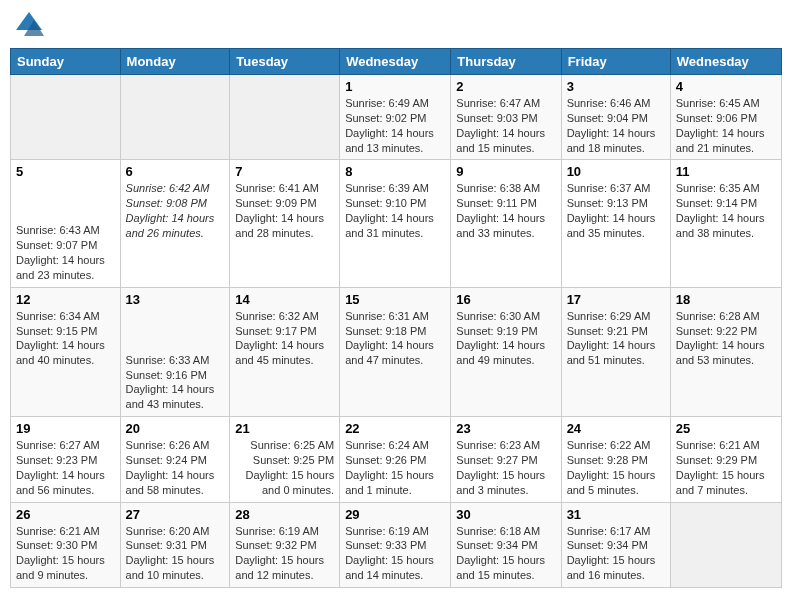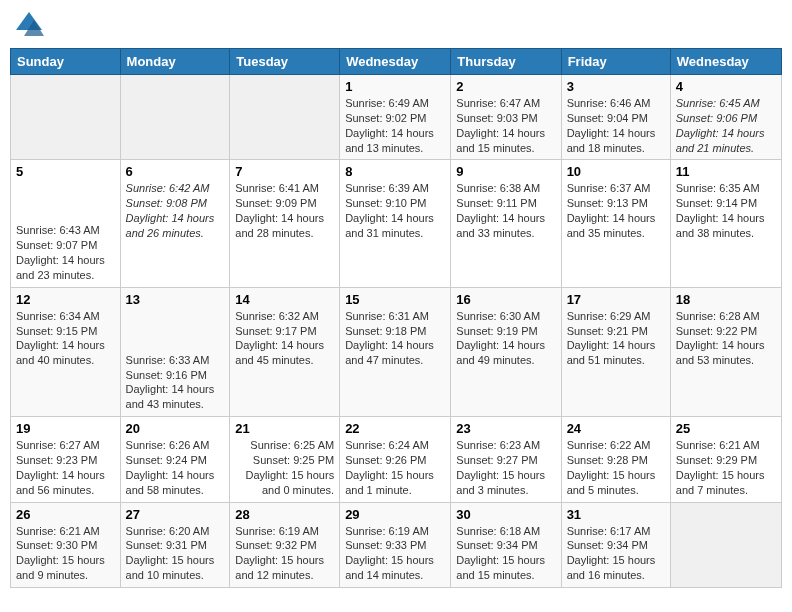--- a/index.html
+++ b/index.html
@@ -149,21 +149,21 @@
 Daylight: 14 hours and 15 minutes.</div>
         </td>
         <td>
           <span class="day-num">3</span>
           <div class="day-info" style="white-space: pre-line;">Sunrise: 6:46 AM
 Sunset: 9:04 PM
 Daylight: 14 hours and 18 minutes.</div>
         </td>
         <td>
           <span class="day-num">4</span>
-          <div class="day-info" style="white-space: pre-line; font-style: italic;">Sunrise: 6:45 AM
+          <div class="day-info" style="white-space: pre-line;">Sunrise: 6:45 AM
 Sunset: 9:06 PM
 Daylight: 14 hours and 21 minutes.</div>
         </td>
       </tr>
       <tr class="week-row">
         <td>
           <span class="day-num">5</span>
           <div class="day-info" style="white-space: pre-line; margin-top: 44px;">Sunrise: 6:43 AM
 Sunset: 9:07 PM
 Daylight: 14 hours and 23 minutes.</div>

